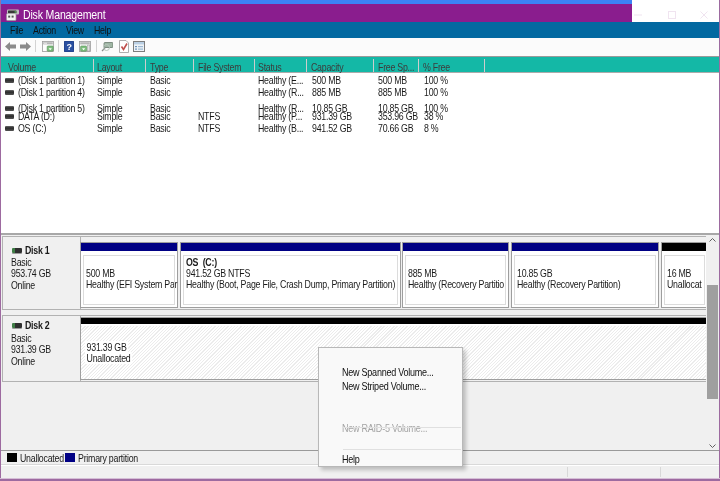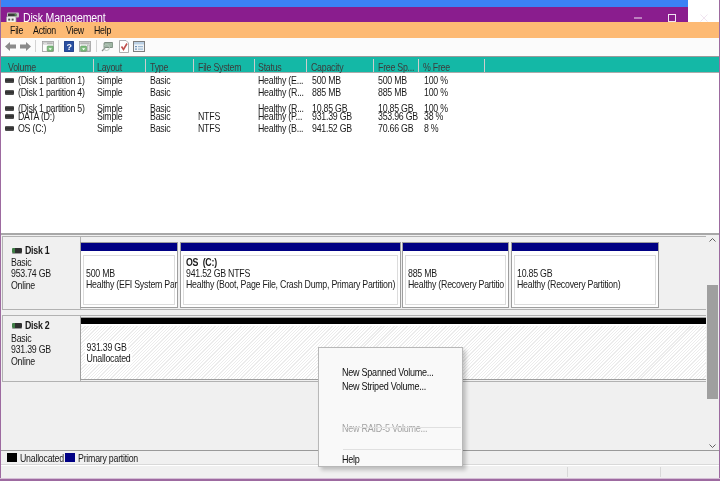--- a/index.html
+++ b/index.html
@@ -1,25 +1,25 @@
 <!DOCTYPE html>
 <html><head>
 <meta charset="utf-8">
 <style>
   * { margin:0; padding:0; box-sizing:border-box; }
   html,body { width:720px; height:481px; overflow:hidden; }
   body { font-family:"Liberation Sans", sans-serif; font-size:11px; color:#1a1a1a; letter-spacing:-0.3px; }
   #win { position:relative; width:720px; height:481px; background:#fff; }
   .abs { position:absolute; }
   
-  #titlebar { position:absolute; left:0; top:0; width:688px; height:22px; background:#8a1d8e; border-top:7px solid #3b82f6; }
+  #titlebar { position:absolute; left:0; top:0; width:632px; height:22px; background:#8a1d8e; border-top:4px solid #3b82f6; }
   #title-text { position:absolute; left:23px; top:4px; color:#fff; font-size:12px; letter-spacing:-0.2px; transform:scaleX(0.88); transform-origin:0 50%; }
   .capbtn { position:absolute; top:0; height:22px; width:34px; color:#fff; text-align:center; }
   
-  #menubar { position:absolute; left:1px; top:22px; width:718px; height:16px; background:#fdba74; }
+  #menubar { position:absolute; left:1px; top:22px; width:718px; height:16px; background:#0369a1; }
   .menuitem { position:absolute; top:2px; color:#111; }
   
   #toolbar { position:absolute; left:1px; top:38px; width:718px; height:18px; background:#fbfbfb; }
   .tsep { position:absolute; top:2px; width:1px; height:12px; background:#d3d3d3; }
   
   #listarea { position:absolute; left:1px; top:56px; width:718px; height:177px; background:#fff; border-top:1px solid #9a9a9a; }
   #lvheader { position:absolute; left:0; top:0; width:718px; height:16px; background:#14b8a6; border-bottom:1px solid #ababab; }
   .hsep { position:absolute; top:2px; width:1px; height:13px; background:#cdcdcd; }
   .hlabel { position:absolute; top:3.5px; color:#3c3c3c; }
   .cell { position:absolute; white-space:nowrap; }
@@ -230,20 +230,25 @@
       <div class="part" style="left:399px;top:5px;width:107px;height:66px">
         <div class="band"></div>
         <span class="ptxt" style="top:24px">885 MB</span>
         <span class="ptxt" style="top:35px">Healthy (Recovery Partitio</span>
       </div>
       <div class="part" style="left:508px;top:5px;width:148px;height:66px">
         <div class="band"></div>
         <span class="ptxt" style="top:24px">10.85 GB</span>
         <span class="ptxt" style="top:35px">Healthy (Recovery Partition)</span>
       </div>
+      <div class="part" style="left:658px;top:5px;width:47px;height:66px;overflow:hidden">
+        <div class="band bandk"></div>
+        <span class="ptxt" style="top:24px">16 MB</span>
+        <span class="ptxt" style="top:35px">Unallocat</span>
+      </div>
     </div>
 
     <div class="diskrow" style="top:80px;width:706px;height:67px">
       <div class="dhead">
         <div class="abs" style="left:9px;top:7px;width:10px;height:5px;background:linear-gradient(90deg,#3f7d46 0 3px,#2e2e2e 0);border-radius:1px;box-shadow:0 1px 0 #9a9a9a"></div>
         <span class="abs" style="left:22px;top:3px;font-weight:bold">Disk 2</span>
         <span class="abs" style="left:8px;top:16px">Basic</span>
         <span class="abs" style="left:8px;top:27px">931.39 GB</span>
         <span class="abs" style="left:8px;top:39px">Online</span>
       </div>

